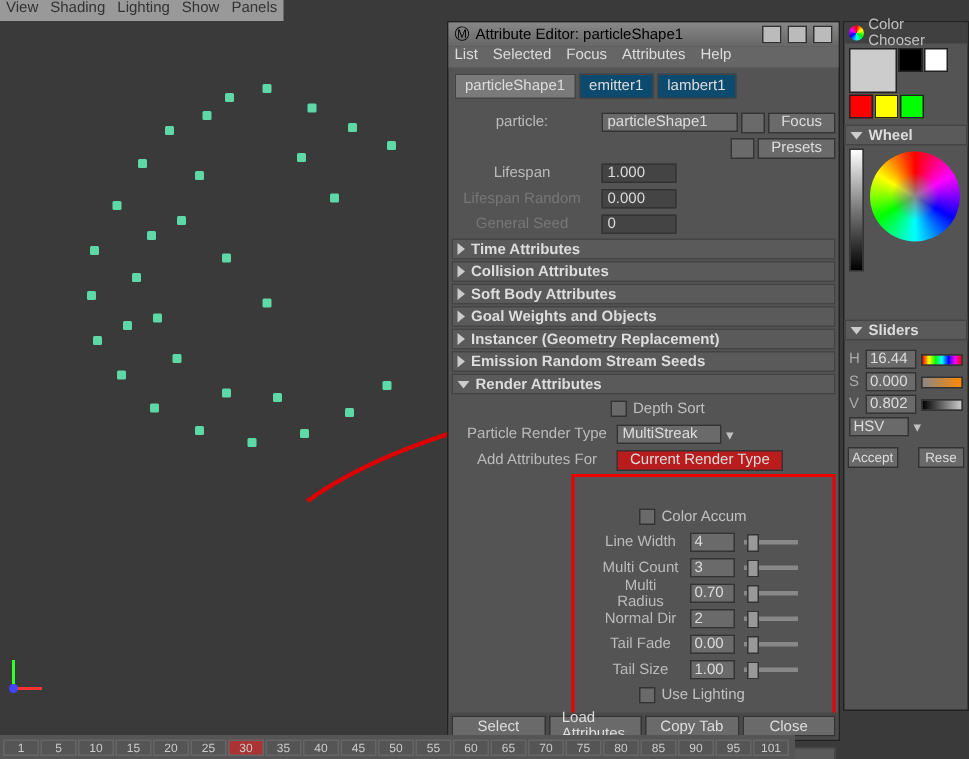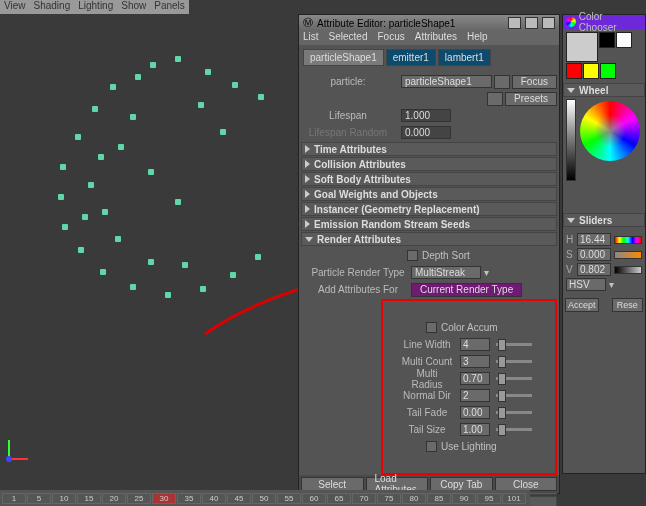--- a/index.html
+++ b/index.html
@@ -37,27 +37,27 @@
 .section { display: flex; align-items: center; height: 14px; background: #5a5a5a; border: 1px solid #444; margin: 1px 0; padding-left: 3px; }
 .section .tri { width: 0; height: 0; border-left: 5px solid #ccc; border-top: 4px solid transparent; border-bottom: 4px solid transparent; margin-right: 4px; }
 .section.open .tri { border-left: 4px solid transparent; border-right: 4px solid transparent; border-top: 5px solid #ccc; border-bottom: none; }
 .section .st { color: #ddd; font-weight: bold; }
 .subsec { padding-left: 10px; margin-bottom: 6px; }
 .chk { width: 11px; height: 11px; background: #6a6a6a; border: 1px solid #333; margin-right: 4px; }
 .slider { flex: 1; height: 3px; background: #888; margin: 0 6px; position: relative; }
 .slider::after { content: ''; position: absolute; width: 6px; height: 10px; background: #999; border: 1px solid #333; top: -4px; left: 2px; }
 .numfld { width: 30px; height: 13px; background: #6a6a6a; border: 1px solid #333; color: #ddd; padding: 0 2px; line-height: 11px; }
 .redbox { border: 2px solid #e00; margin-left: 70px; padding: 17px; }
-.addattr { background: #701a75; }
+.addattr { background: #b91c1c; }
 .ae-bottom { position: absolute; bottom: 0; left: 0; right: 0; height: 18px; display: flex; gap: 2px; padding: 2px; background: #4a4a4a; }
 .ae-bottom .btn { flex: 1; justify-content: center; }
 
 
 .cc { position: absolute; top: 14px; left: 562px; width: 84px; height: 460px; background: #545454; border: 1px solid #222; }
-.cc-title { height: 14px; display: flex; align-items: center; padding: 0 3px; background: #6d28d9; }
+.cc-title { height: 14px; display: flex; align-items: center; padding: 0 3px; background: #404040; }
 .cc-title .ci { width: 10px; height: 10px; background: conic-gradient(red,yellow,lime,cyan,blue,magenta,red); border-radius: 50%; margin-right: 3px; }
 .swatches { display: flex; flex-wrap: wrap; gap: 1px; padding: 3px; }
 .sw { width: 16px; height: 16px; border: 1px solid #222; }
 .sw.big { width: 32px; height: 30px; }
 .wheel-sec { padding: 3px; }
 .wheel { width: 60px; height: 60px; border-radius: 50%; background: conic-gradient(red,magenta,blue,cyan,lime,yellow,red); position: relative; margin-left: 14px; }
 .wheel::after { content: ''; position: absolute; inset: 14px; background: radial-gradient(#888 0%,transparent 70%); border-radius: 50%; }
 .vstrip { width: 10px; height: 82px; background: linear-gradient(#fff,#777,#000); border: 1px solid #333; margin-top: -62px; }
 .sliders-sec { padding: 3px; }
 .srow { display: flex; align-items: center; gap: 3px; margin: 2px 0; }
@@ -153,20 +153,24 @@
       <div class="btn">Presets</div>
     </div>
     <div class="row">
         <span class="lbl">Lifespan</span>
         <div class="fld dark" style="flex:0 0 50px">1.000</div>
       </div>
     <div class="row">
         <span class="lbl dim">Lifespan Random</span>
         <div class="fld dark" style="flex:0 0 50px">0.000</div>
       </div>
+    <div class="row">
+        <span class="lbl dim">General Seed</span>
+        <div class="fld dark" style="flex:0 0 50px">0</div>
+      </div>
 
     <div class="section">
         <div class="tri"></div>
         <span class="st">Time Attributes</span>
       </div>
     <div class="section">
         <div class="tri"></div>
         <span class="st">Collision Attributes</span>
       </div>
     <div class="section">

